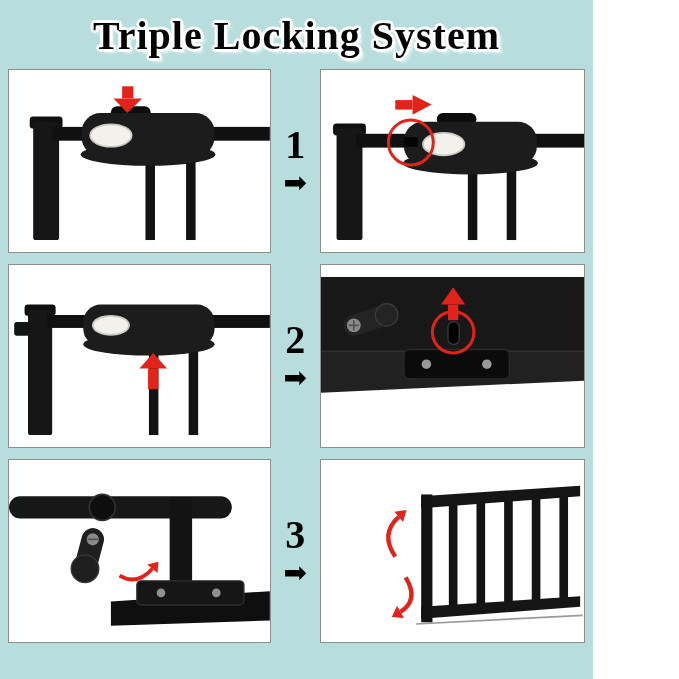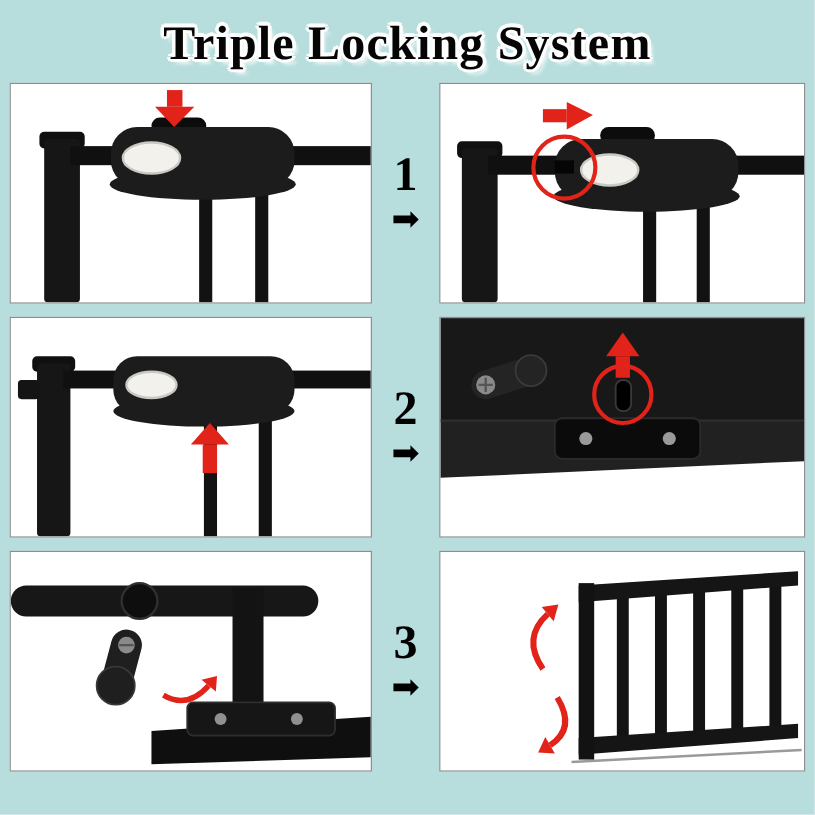--- a/index.html
+++ b/index.html
@@ -1,18 +1,18 @@
 <!DOCTYPE html>
 <html><head>
 <meta charset="utf-8">
 <style>
   html, body { margin: 0; padding: 0; }
   body { font-family: "Liberation Serif", serif; }
   .page {
-    width: 679px; height: 679px;
+    width: 593px; height: 679px;
     background: #b7dedd;
     overflow: hidden;
     box-sizing: border-box;
   }
   .title {
     margin: 12px 0 6px;
     text-align: center;
     font-size: 40px;
     font-weight: 700;
     letter-spacing: 1px;

